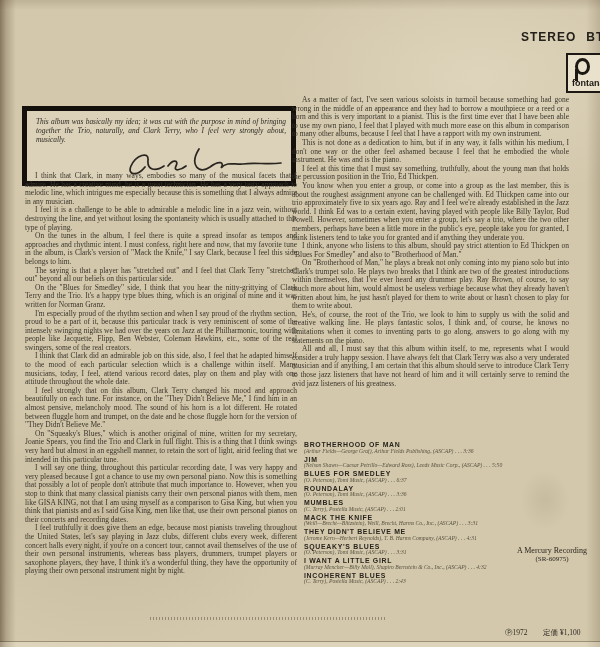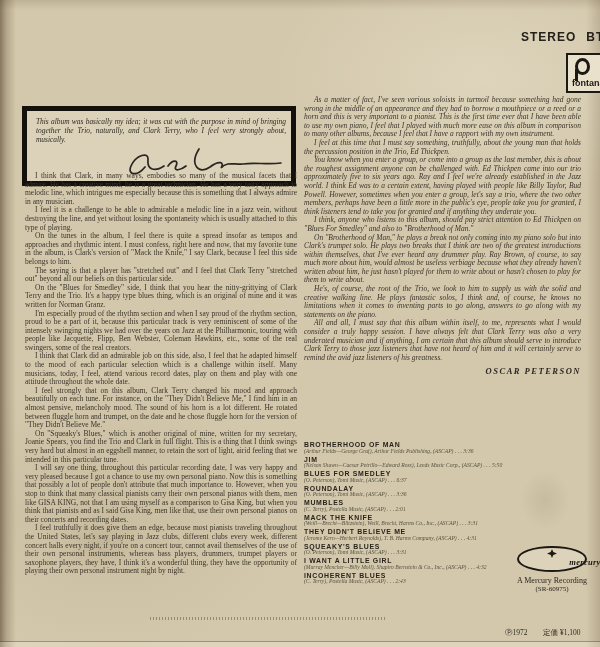--- a/index.html
+++ b/index.html
@@ -37,21 +37,21 @@
     background:#dcd2b9; border:5px solid #14110d; padding:6px 9px 2px 9px; }
   .quote-text { font-style:italic; font-size:7.4px; line-height:9px; color:#2e2a23;
     text-align:justify; width:250px; }
   .signature { position:absolute; right:4px; bottom:0px; }
 
   
   .col { position:absolute; font-size:7.5px; line-height:8.6px; text-align:justify;
     color:#3a342b; }
   .col p { text-indent:10px; }
   .col-left  { top:172px; left:25px;  width:272px; }
-  .col-right { top:96px;  left:304px; width:277px;font-style:italic; }
+  .col-right { top:96px;  left:292px; width:277px; }
   .byline { margin-top:5px; text-align:right; font-weight:bold; font-size:8.5px;
     letter-spacing:1.5px; color:#2b261f; text-indent:0; }
 
   
   .tracklist { position:absolute; top:441px; left:304px; width:298px; }
   .track { margin-bottom:1px; }
   .track-title { font-family:"Liberation Sans", sans-serif; font-weight:bold;
     font-size:6.9px; letter-spacing:.7px; color:#29241d; line-height:7.6px; }
   .track-credits { font-style:italic; font-size:5.6px; line-height:5.9px;
     color:#55503f; white-space:nowrap; overflow:hidden; }
@@ -118,27 +118,27 @@
     <p>I'm especially proud of the rhythm section and when I say proud of the rhythm section, proud to be a part of it, because this particular track is very reminiscent of some of the intensely swinging nights we had over the years on Jazz at the Philharmonic, touring with people like Jacquette, Flipp, Ben Webster, Coleman Hawkins, etc., some of the real swingers, some of the real creators.</p>
     <p>I think that Clark did an admirable job on this side, also, I feel that he adapted himself to the mood of each particular selection which is a challenge within itself. Many musicians, today, I feel, attend various record dates, play on them and play with one attitude throughout the whole date.</p>
     <p>I feel strongly that on this album, Clark Terry changed his mood and approach beautifully on each tune. For instance, on the "They Didn't Believe Me," I find him in an almost pensive, melancholy mood. The sound of his horn is a lot different. He rotated between fluggle horn and trumpet, on the date and he chose fluggle horn for the version of "They Didn't Believe Me."</p>
     <p>On "Squeaky's Blues," which is another original of mine, written for my secretary, Joanie Spears, you find the Trio and Clark in full flight. This is a thing that I think swings very hard but almost in an eggshell manner, to retain the sort of light, airid feeling that we intended in this particular tune.</p>
     <p>I will say one thing, throughout this particular recording date, I was very happy and very pleased because I got a chance to use my own personal piano. Now this is something that possibly a lot of people don't attribute that much importance to. However, when you stop to think that many classical pianists carry their own personal pianos with them, men like GISA KING, not that I am using myself as a comparison to Gisa King, but when you think that pianists and as I said Gisa King, men like that, use their own personal pianos on their concerts and recording dates.</p>
     <p>I feel truthfully it does give them an edge, because most pianists traveling throughout the United States, let's say playing in Jazz clubs, different clubs every week, different concert halls every night, if you're on a concert tour, cannot avail themselves of the use of their own personal instruments, whereas bass players, drummers, trumpet players or saxophone players, they have, I think it's a wonderful thing, they have the opportunity of playing their own personal instrument night by night.</p>
   </div>
 
   <div class="col col-right">
     <p>As a matter of fact, I've seen various soloists in turmoil because something had gone wrong in the middle of an appearance and they had to borrow a mouthpiece or a reed or a horn and this is very important to a pianist. This is the first time ever that I have been able to use my own piano, I feel that I played with much more ease on this album in comparison to many other albums, because I feel that I have a rapport with my own instrument.</p>
+    <p>This is not done as a dedication to him, but if in any way, it falls within his medium, I don't one way or the other feel ashamed because I feel that he embodied the whole instrument. He was and is the piano.</p>
     <p>I feel at this time that I must say something, truthfully, about the young man that holds the percussion position in the Trio, Ed Thickpen.</p>
     <p>You know when you enter a group, or come into a group as the last member, this is about the roughest assignment anyone can be challenged with. Ed Thickpen came into our trio approximately five to six years ago. Ray and I feel we're already established in the Jazz world. I think Ed was to a certain extent, having played with people like Billy Taylor, Bud Powell. However, sometimes when you enter a group, let's say a trio, where the two other members, perhaps have been a little more in the public's eye, people take you for granted, I think listeners tend to take you for granted and if anything they underate you.</p>
     <p>I think, anyone who listens to this album, should pay strict attention to Ed Thickpen on "Blues For Smedley" and also to "Brotherhood of Man."</p>
     <p>On "Brotherhood of Man," he plays a break not only coming into my piano solo but into Clark's trumpet solo. He plays two breaks that I think are two of the greatest introductions within themselves, that I've ever heard any drummer play. Ray Brown, of course, to say much more about him, would almost be useless verbiage because what they already haven't written about him, he just hasn't played for them to write about or hasn't chosen to play for them to write about.</p>
     <p>He's, of course, the root of the Trio, we look to him to supply us with the solid and creative walking line. He plays fantastic solos, I think and, of course, he knows no limitations when it comes to inventing parts to go along, answers to go along with my statements on the piano.</p>
     <p>All and all, I must say that this album within itself, to me, represents what I would consider a truly happy session. I have always felt that Clark Terry was also a very underated musician and if anything, I am certain that this album should serve to introduce Clark Terry to those jazz listeners that have not heard of him and it will certainly serve to remind the avid jazz listeners of his greatness.</p>
-    <p class="byline">OSCAR PETERSON</p>
   </div>
 
   <div class="tracklist">
     <div class="track">
       <div class="track-title">BROTHERHOOD OF MAN</div>
       <div class="track-credits">(Arthur Fields—George Graf), Arthur Fields Publishing, (ASCAP) . . . 3:36</div>
     </div>
     <div class="track">
       <div class="track-title">JIM</div>
       <div class="track-credits">(Nelson Shawn—Caesar Petrillo—Edward Ross), Leeds Music Corp., (ASCAP) . . . 5:50</div>
@@ -171,26 +171,20 @@
       <div class="track-title">I WANT A LITTLE GIRL</div>
       <div class="track-credits">(Murray Mencher—Billy Moll), Shapiro Bernstein &amp; Co., Inc., (ASCAP) . . . 4:32</div>
     </div>
     <div class="track">
       <div class="track-title">INCOHERENT BLUES</div>
       <div class="track-credits">(C. Terry), Postella Music, (ASCAP) . . . 2:43</div>
     </div>
   </div>
 
   <div class="mercury">
-    <span class="mercury-oval">
-      <svg class="mercury-glyph" width="10" height="9" viewBox="0 0 10 9">
-        <path d="M5 0 L6.3 3 L10 4.5 L6.3 6 L5 9 L3.7 6 L0 4.5 L3.7 3 Z" fill="#1c1813"></path>
-      </svg>
-      <span class="mercury-word">mercury</span>
-    </span>
     <div class="mercury-lines">
       <div>A Mercury Recording</div>
       <div class="mercury-cat">(SR-60975)</div>
     </div>
   </div>
 
   <div class="fine-print-line"></div>
   <div class="publisher">
     <span>発売元</span><span class="pub-logo"></span><span>日本フォノグラム株式会社</span>
   </div>

